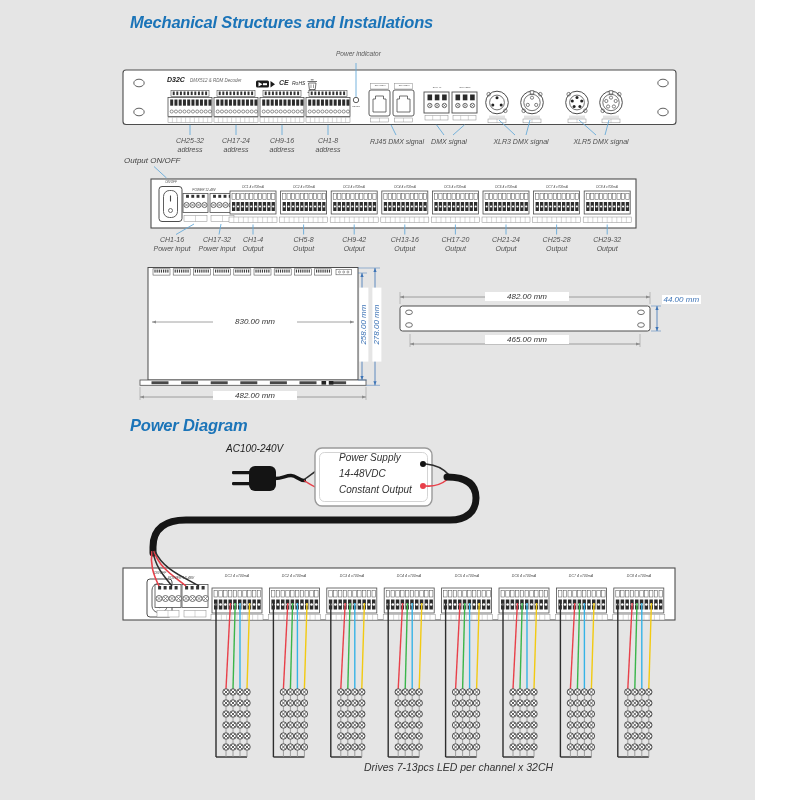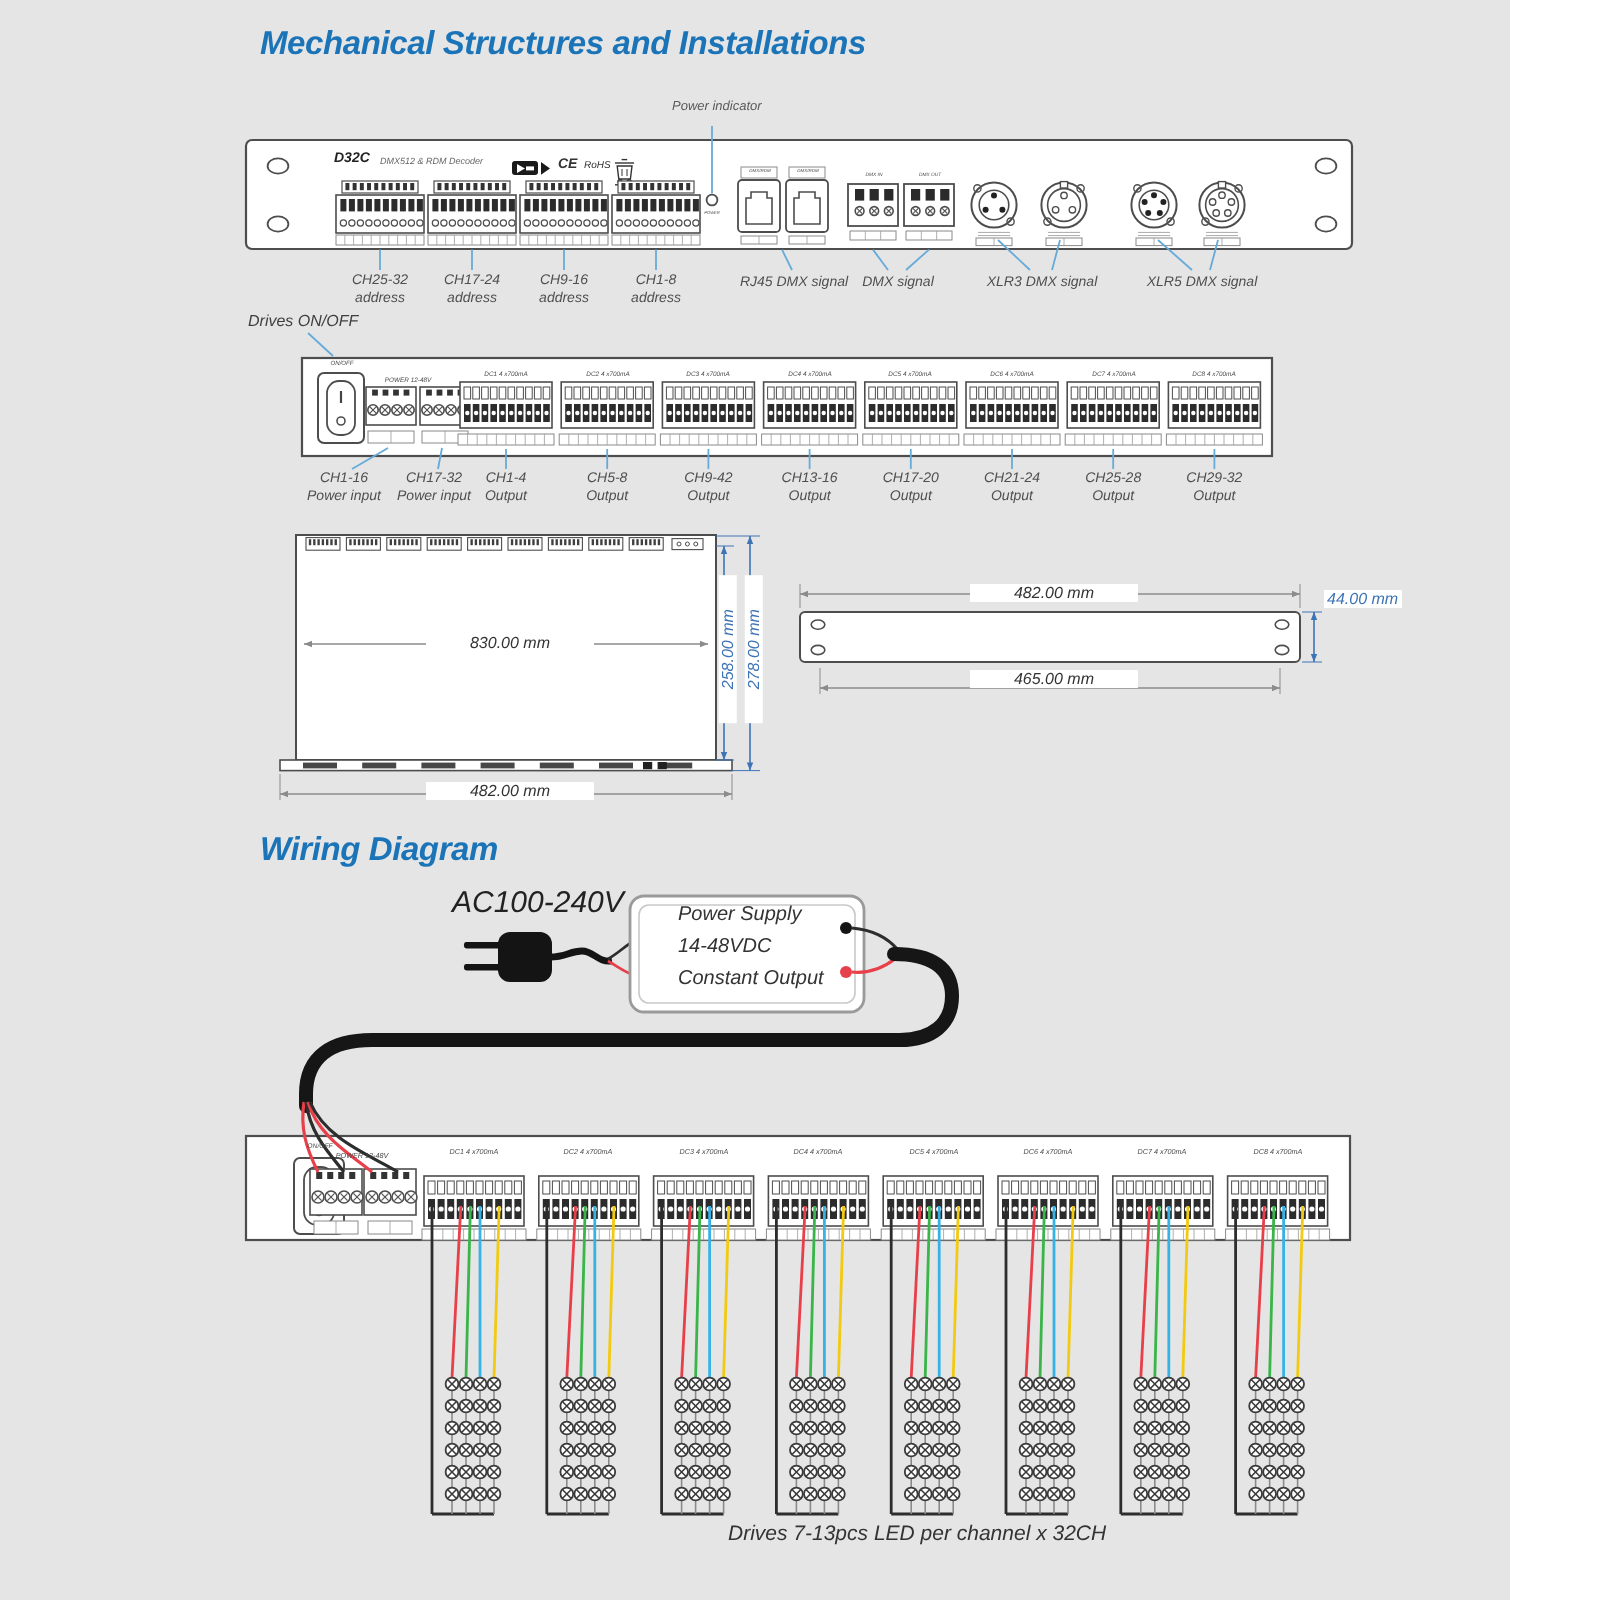--- a/index.html
+++ b/index.html
@@ -2087,39 +2087,39 @@
         <line x1="354.2" y1="224.5" x2="354.2" y2="234.5" stroke="#66aad9" stroke-width="0.9"></line>
         <line x1="404.8" y1="224.5" x2="404.8" y2="234.5" stroke="#66aad9" stroke-width="0.9"></line>
         <line x1="455.4" y1="224.5" x2="455.4" y2="234.5" stroke="#66aad9" stroke-width="0.9"></line>
         <line x1="506" y1="224.5" x2="506" y2="234.5" stroke="#66aad9" stroke-width="0.9"></line>
         <line x1="556.6" y1="224.5" x2="556.6" y2="234.5" stroke="#66aad9" stroke-width="0.9"></line>
         <line x1="607.2" y1="224.5" x2="607.2" y2="234.5" stroke="#66aad9" stroke-width="0.9"></line>
       </g>
     </svg>
 
   <div class="lbl title" style="left:130px;top:13px">Mechanical Structures and Installations</div>
-  <div class="lbl title" style="left:130px;top:416px">Wiring Diagram</div>
+  <div class="lbl title" style="left:130px;top:416px">Power Diagram</div>
 
   <div class="lbl" style="left:336px;top:50px;font-size:6.5px;color:#5a5a5a">Power indicator</div>
-  <div class="lbl" style="left:124px;top:156px;font-size:8px;color:#3f3f3f">Drives ON/OFF</div>
+  <div class="lbl" style="left:124px;top:156px;font-size:8px;color:#3f3f3f">Output ON/OFF</div>
 
   <div class="lbl" style="left:167px;top:76px;font-size:7px;font-weight:bold;color:#222">D32C</div>
   <div class="lbl" style="left:190px;top:78px;font-size:9px;color:#666;transform:scale(.5);transform-origin:0 0">DMX512 &amp; RDM Decoder</div>
   <div class="lbl" style="left:279px;top:78.5px;font-size:7px;font-weight:600;color:#333">CE</div>
   <div class="lbl" style="left:291.5px;top:80px;font-size:10px;color:#333;transform:scale(.5);transform-origin:0 0">RoHS</div>
 
   <div class="lbl c dim" style="left:213px;top:316.5px;width:80px">830.00 mm</div>
   <div class="lbl c dim dimblue rot" style="left:327px;top:320px;width:70px">258.00 mm</div>
   <div class="lbl c dim dimblue rot" style="left:340px;top:320px;width:70px">278.00 mm</div>
   <div class="lbl c dim" style="left:213px;top:391px;width:80px">482.00 mm</div>
   <div class="lbl c dim" style="left:485px;top:291.5px;width:80px">482.00 mm</div>
   <div class="lbl dim dimblue" style="left:661.5px;top:295px">44.00 mm</div>
   <div class="lbl c dim" style="left:485px;top:334.5px;width:80px">465.00 mm</div>
 
-  <div class="lbl" style="left:226px;top:443px;font-size:15px;color:#222">AC100-240V</div>
+  <div class="lbl" style="left:226px;top:443px;font-size:10px;color:#222">AC100-240V</div>
   <div class="lbl" style="left:339px;top:452px;font-size:10px;color:#333">Power Supply</div>
   <div class="lbl" style="left:339px;top:468px;font-size:10px;color:#333">14-48VDC</div>
   <div class="lbl" style="left:339px;top:484px;font-size:10px;color:#333">Constant Output</div>
   <div class="lbl" style="left:364px;top:761px;font-size:10.5px;color:#333">Drives 7-13pcs LED per channel x 32CH</div>
 <div class="lbl c ann" style="left: 145px; top: 137px; width: 90px;">CH25-32</div>
     <div class="lbl c ann" style="left: 145px; top: 145.5px; width: 90px;">address</div>
     <div class="lbl c ann" style="left: 191px; top: 137px; width: 90px;">CH17-24</div>
     <div class="lbl c ann" style="left: 191px; top: 145.5px; width: 90px;">address</div>
     <div class="lbl c ann" style="left: 237px; top: 137px; width: 90px;">CH9-16</div>
     <div class="lbl c ann" style="left: 237px; top: 145.5px; width: 90px;">address</div>

